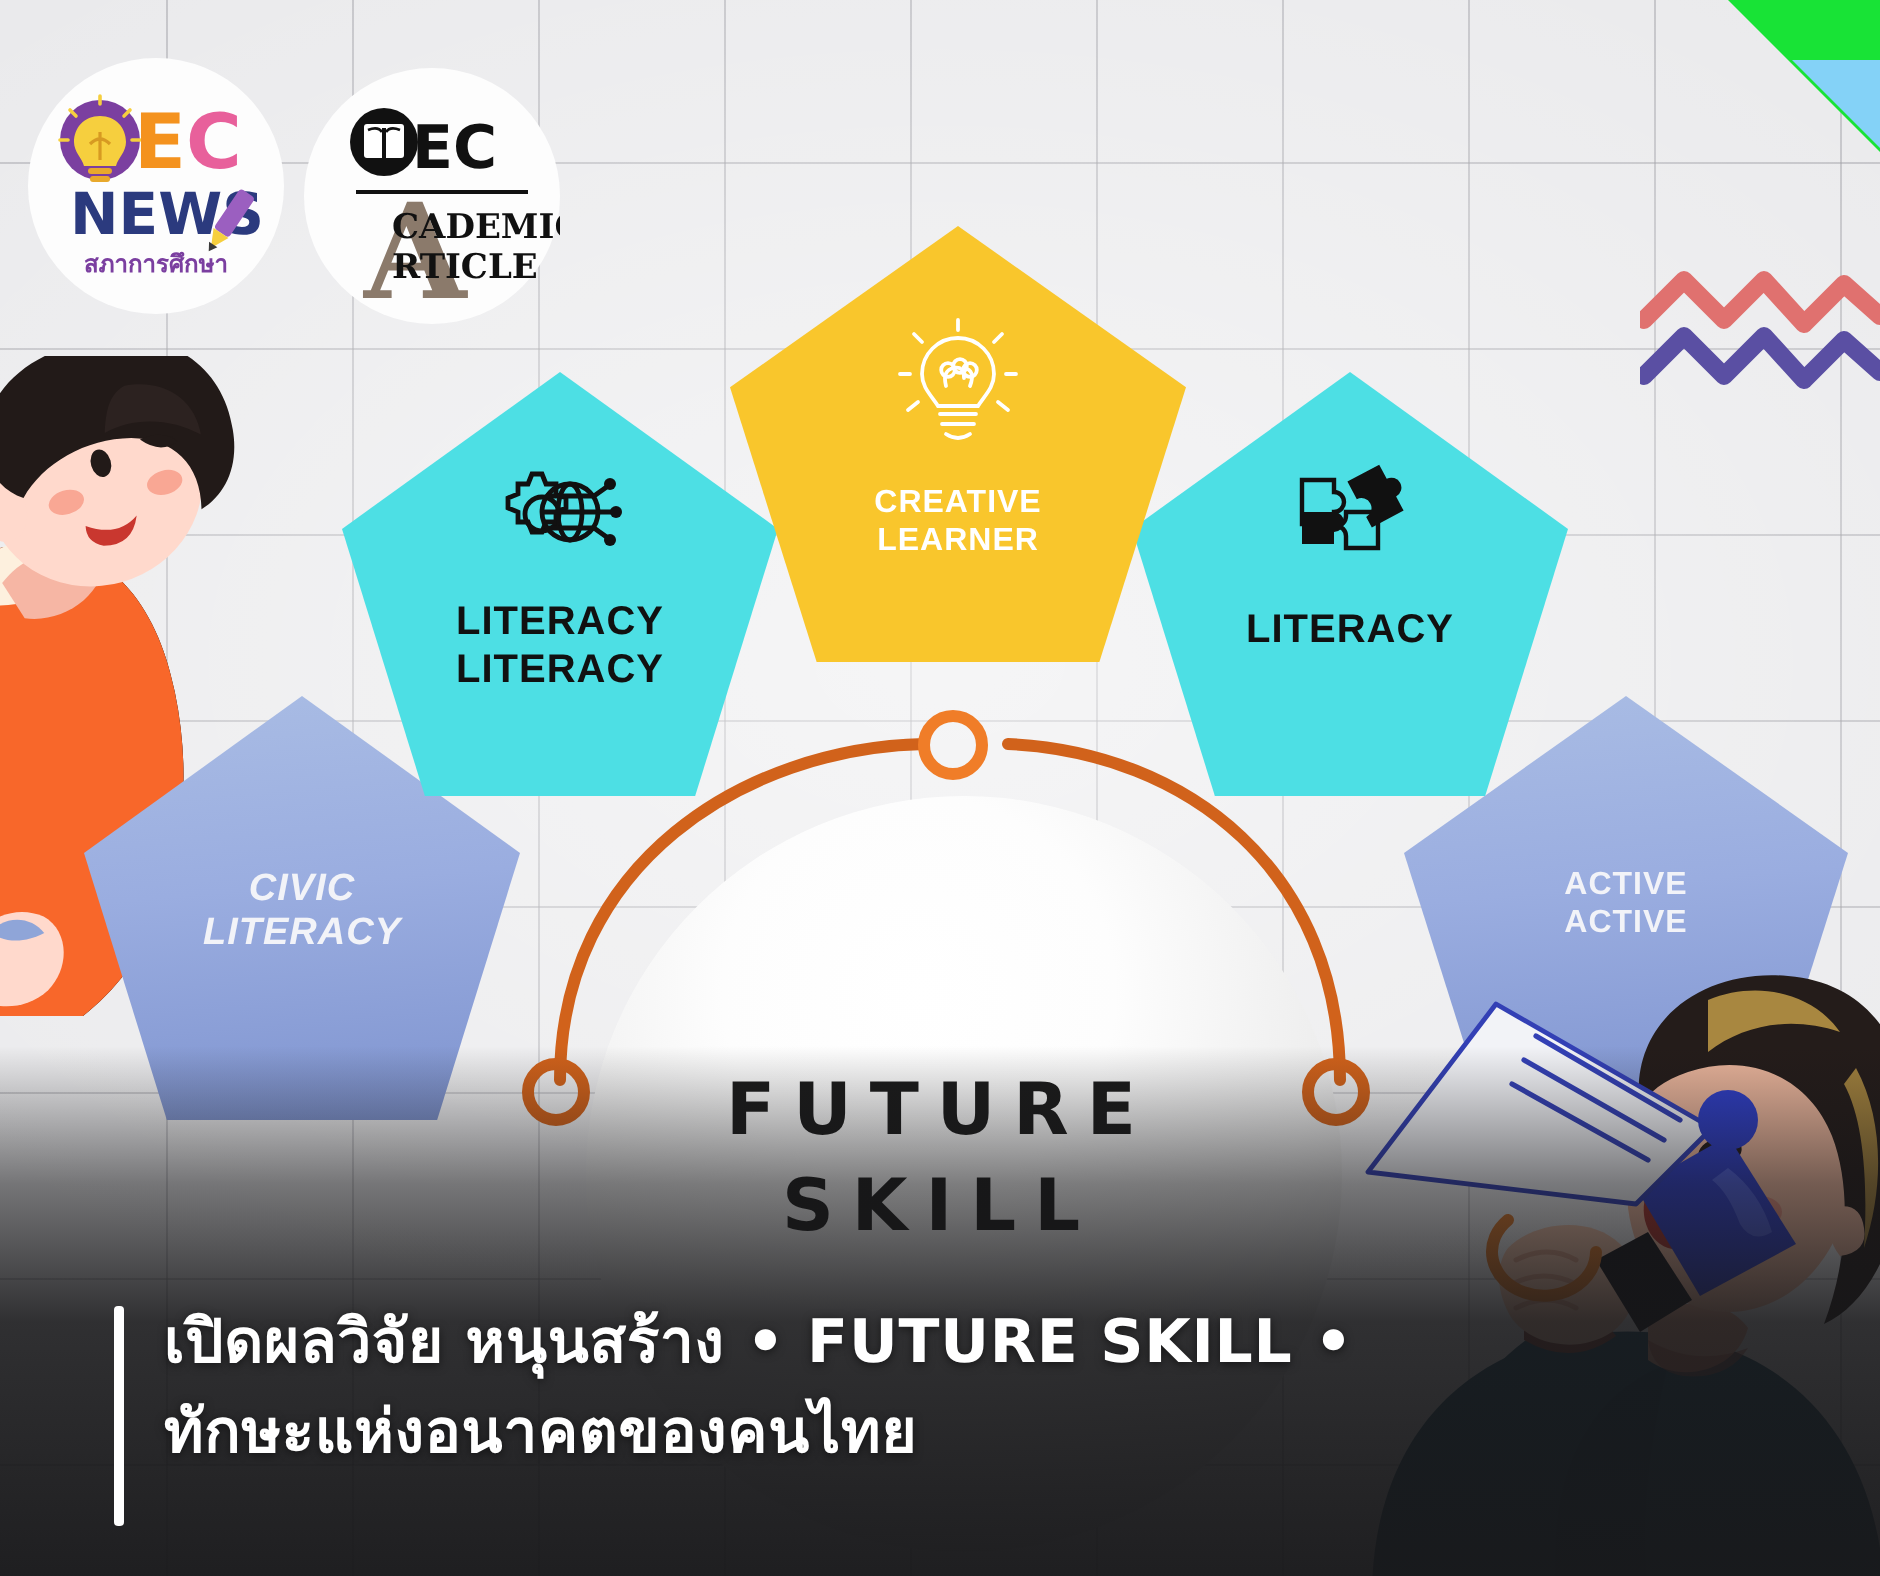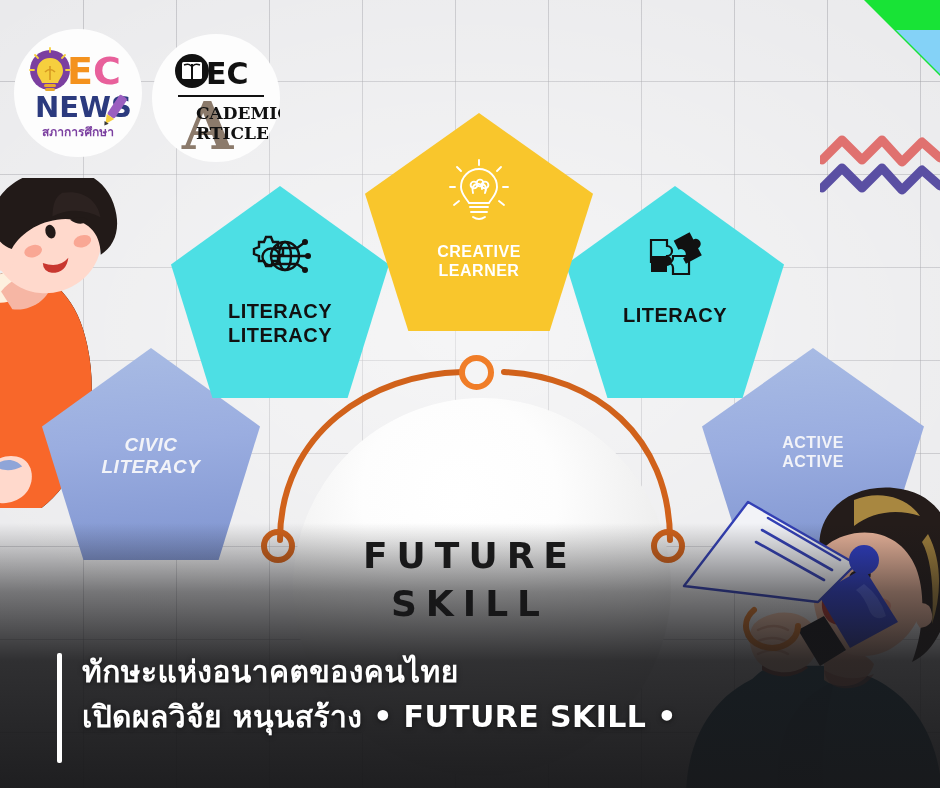--- a/index.html
+++ b/index.html
@@ -391,17 +391,17 @@
       <text x="20" y="110" font-family="DejaVu Serif, serif" font-size="66" font-weight="bold" fill="#8b7a6b">A</text>
 
       <text x="34" y="80" font-family="DejaVu Serif, serif" font-size="17" font-weight="bold" fill="#111111">CADEMIC</text>
       <text x="34" y="100" font-family="DejaVu Serif, serif" font-size="17" font-weight="bold" fill="#111111">RTICLE</text>
     </svg>
   </div>
 
   <div class="bottom-fade"></div>
   <div class="headline">
     <div class="bar"></div>
+    <div class="line">เปิดผลวิจัย หนุนสร้าง • FUTURE SKILL •</div>
     <div class="line">ทักษะแห่งอนาคตของคนไทย</div>
-    <div class="line">เปิดผลวิจัย หนุนสร้าง • FUTURE SKILL •</div>
   </div>
 
 </div>
 
 </body></html>

